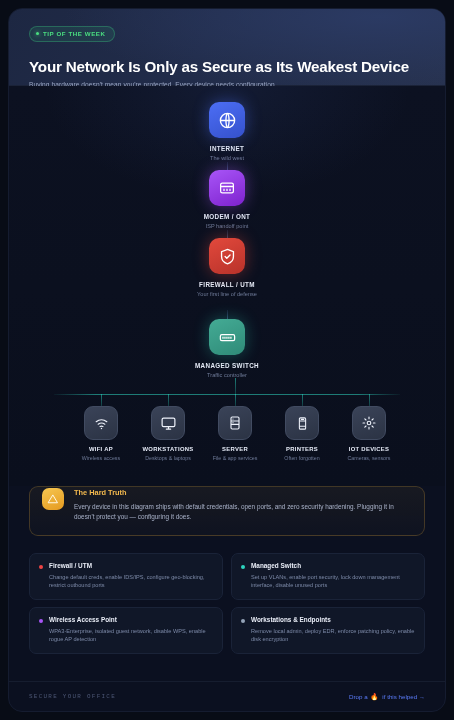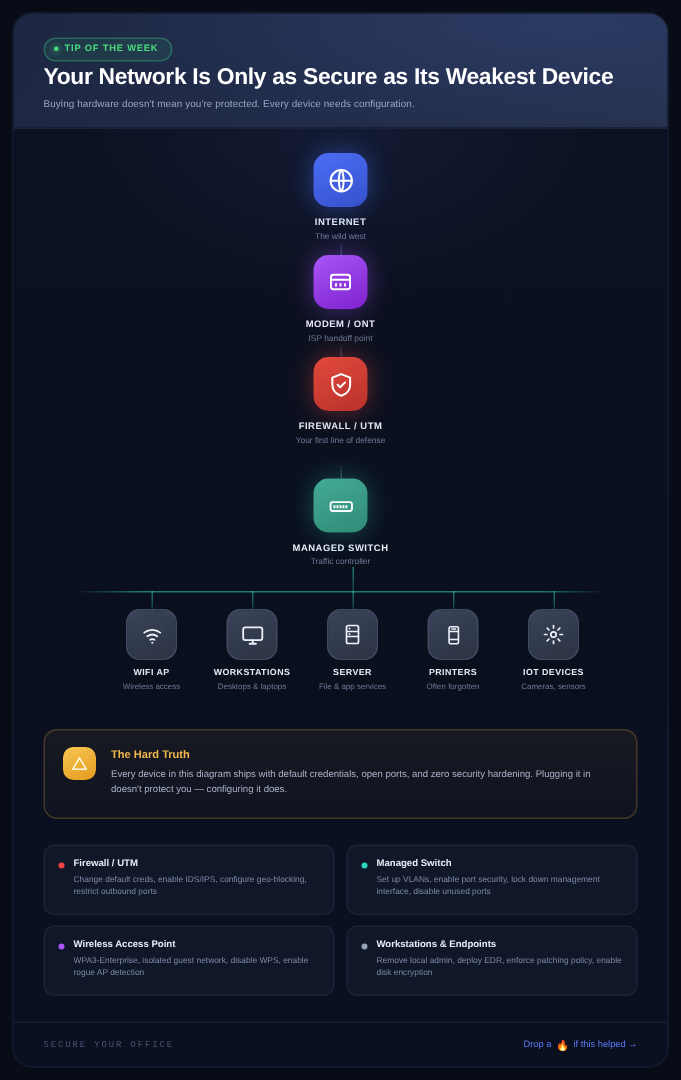--- a/index.html
+++ b/index.html
@@ -40,21 +40,21 @@
     border-radius: 9px;
     background: rgba(61,220,132,0.10);
     border: 1px solid rgba(61,220,132,0.30);
   }
   .badge-dot { width: 3px; height: 3px; border-radius: 50%; background: #4ade80; box-shadow: 0 0 4px #4ade80; }
   .badge-text {
     font-size: 6.2px; font-weight: bold; letter-spacing: .09em;
     color: #4ade80; text-transform: uppercase; white-space: nowrap;
   }
   .headline {
-    margin-top: 2px;
+    margin-top: 16px;
     font-size: 15.2px; font-weight: bold; letter-spacing: -0.2px;
     color: #ffffff;
     white-space: nowrap;
   }
   .subhead {
     margin-top: 6px;
     font-size: 6.6px; color: #9aa6c4; letter-spacing: .01em;
   }
 
   
@@ -115,21 +115,21 @@
     margin-top: 6px;
     font-size: 5.9px; font-weight: bold; letter-spacing: .05em;
     color: #e6ebf7; text-transform: uppercase;
   }
   .leaf-sub { margin-top: 3px; font-size: 5.3px; color: #6f7b99; line-height: 1.4; }
 
   
   .callout {
     margin: 0 20px;
     display: flex; gap: 10px;
-    padding: 11px 12px 12px 12px;
+    padding: 1px 12px 12px 12px;
     border-radius: 9px;
     background: linear-gradient(180deg, rgba(250,190,60,0.055), rgba(250,190,60,0.02));
     border: 1px solid rgba(245,180,60,0.22);
   }
   .callout-icon {
     flex: 0 0 auto;
     width: 22px; height: 22px; border-radius: 7px;
     background: linear-gradient(155deg, #f6c752, #e59a1f);
     display: flex; align-items: center; justify-content: center;
   }

